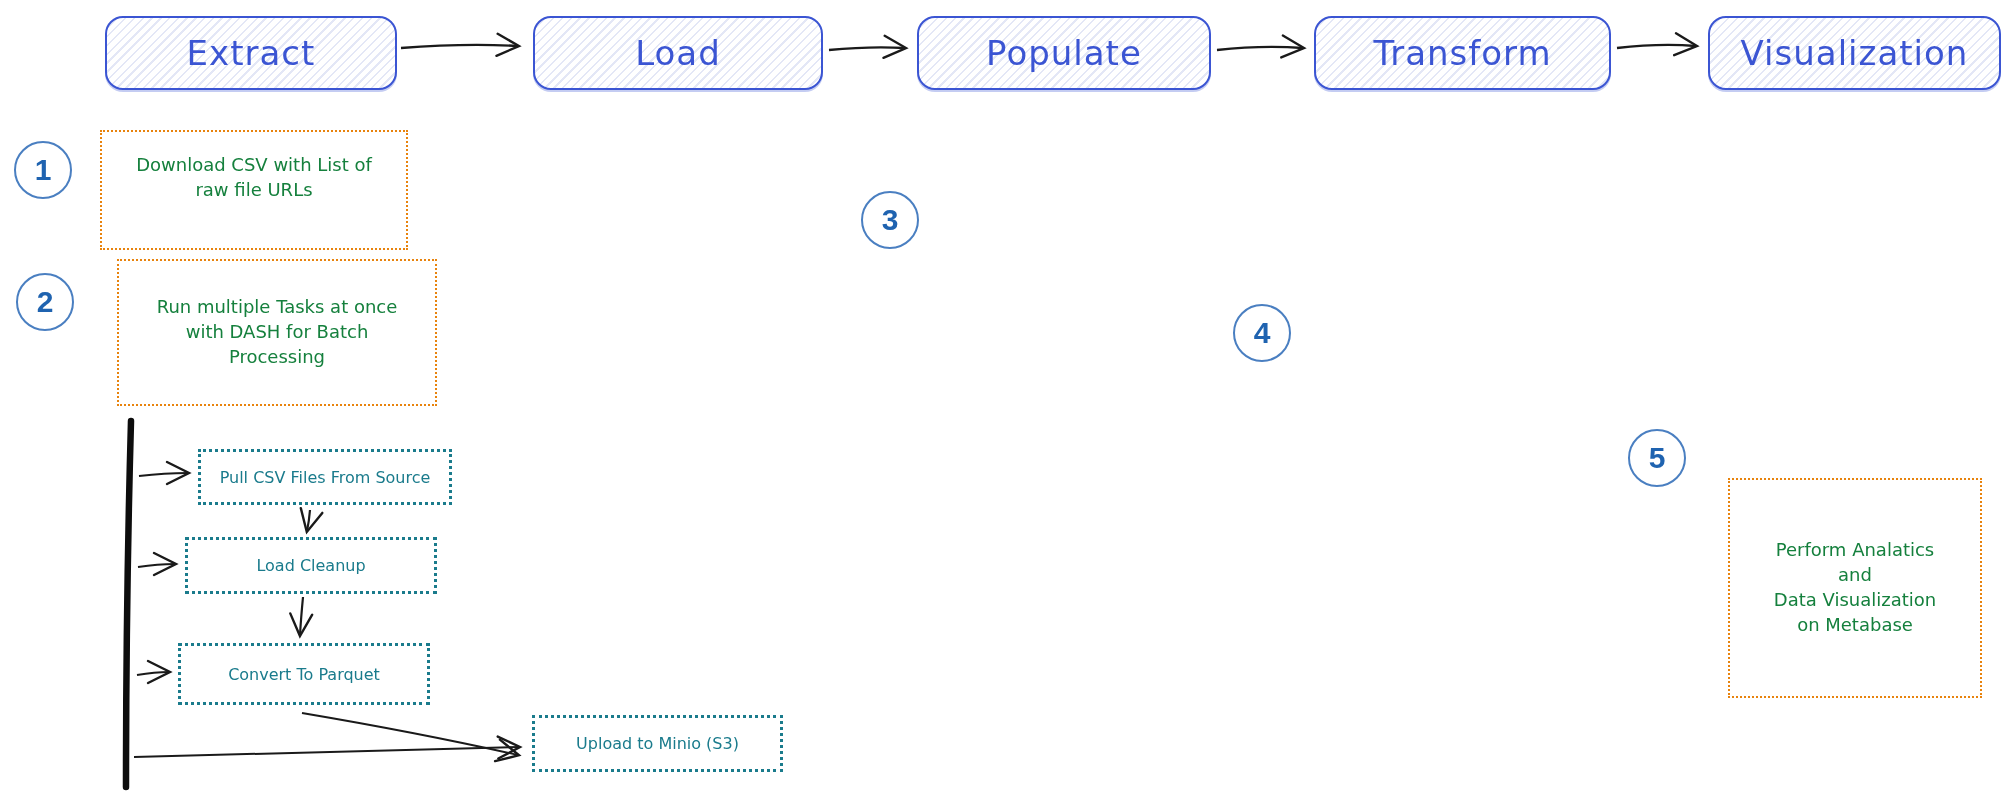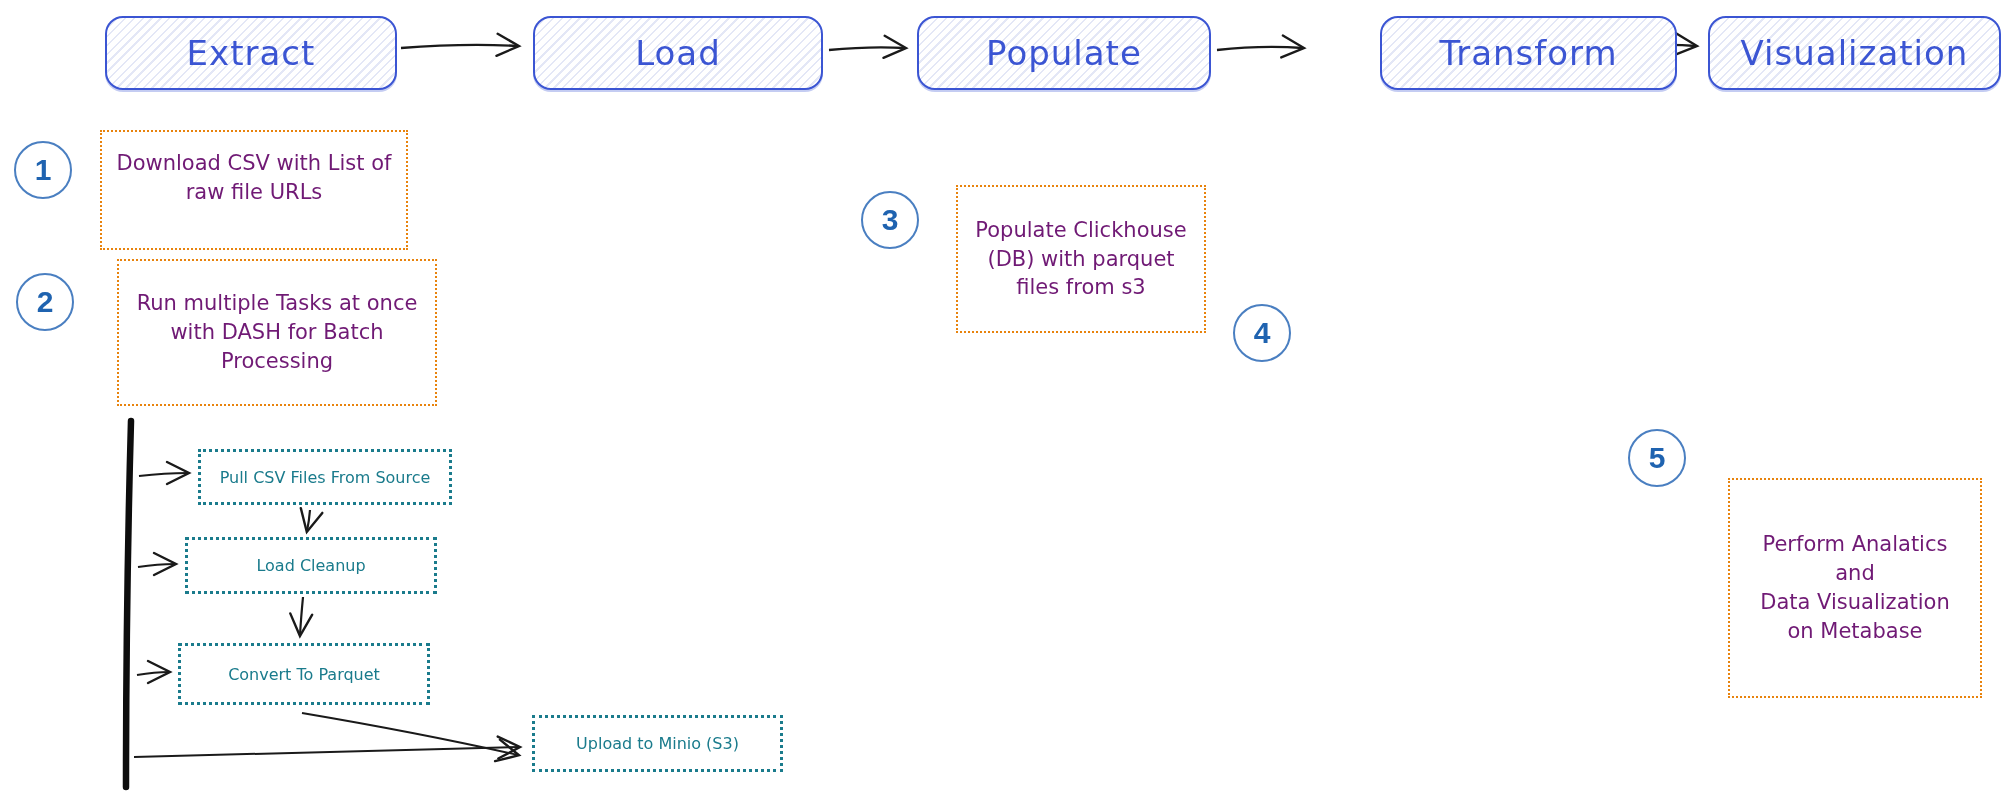--- a/index.html
+++ b/index.html
@@ -51,22 +51,22 @@
 
   
   .stepbox{
     position:absolute;
     border:2.5px dotted #e8830d;
     box-sizing:border-box;
     display:flex;align-items:center;justify-content:center;
     background:transparent;
   }
   .stepbox .steptext{
-    color:#701a75;
-    font-size:21px;
+    color:#15803d;
+    font-size:18px;
     line-height:1.38;
     text-align:center;
     white-space:pre-line;
   }
 
   
   .subtask{
     position:absolute;
     border:3px dotted #1a7b8c;
     box-sizing:border-box;
@@ -110,21 +110,21 @@
 
   <div class="stage" style="left:105px;width:292px">
     <span>Extract</span>
   </div>
   <div class="stage" style="left:533px;width:290px">
     <span>Load</span>
   </div>
   <div class="stage" style="left:917px;width:294px">
     <span>Populate</span>
   </div>
-  <div class="stage" style="left:1380px;width:297px">
+  <div class="stage" style="left:1314px;width:297px">
     <span>Transform</span>
   </div>
   <div class="stage" style="left:1708px;width:293px">
     <span>Visualization</span>
   </div>
 
   <div class="numcircle" style="left:14px;top:141px">
     <span>1</span>
   </div>
   <div class="numcircle" style="left:16px;top:273px">
@@ -142,25 +142,20 @@
 
   <div class="stepbox" style="left:100px;top:130px;width:308px;height:120px;padding-bottom:24px">
     <div class="steptext">Download CSV with List of
 raw file URLs</div>
   </div>
   <div class="stepbox" style="left:117px;top:259px;width:320px;height:147px">
     <div class="steptext">Run multiple Tasks at once
 with DASH for Batch
 Processing</div>
   </div>
-  <div class="stepbox" style="left:956px;top:185px;width:250px;height:148px">
-    <div class="steptext">Populate Clickhouse
-(DB) with  parquet
-files from s3</div>
-  </div>
   <div class="stepbox" style="left:1728px;top:478px;width:254px;height:220px">
     <div class="steptext">Perform Analatics
 and
 Data Visualization
 on Metabase</div>
   </div>
 
   <div class="subtask" style="left:198px;top:449px;width:254px;height:56px">
     <span>Pull CSV Files From Source</span>
   </div>

